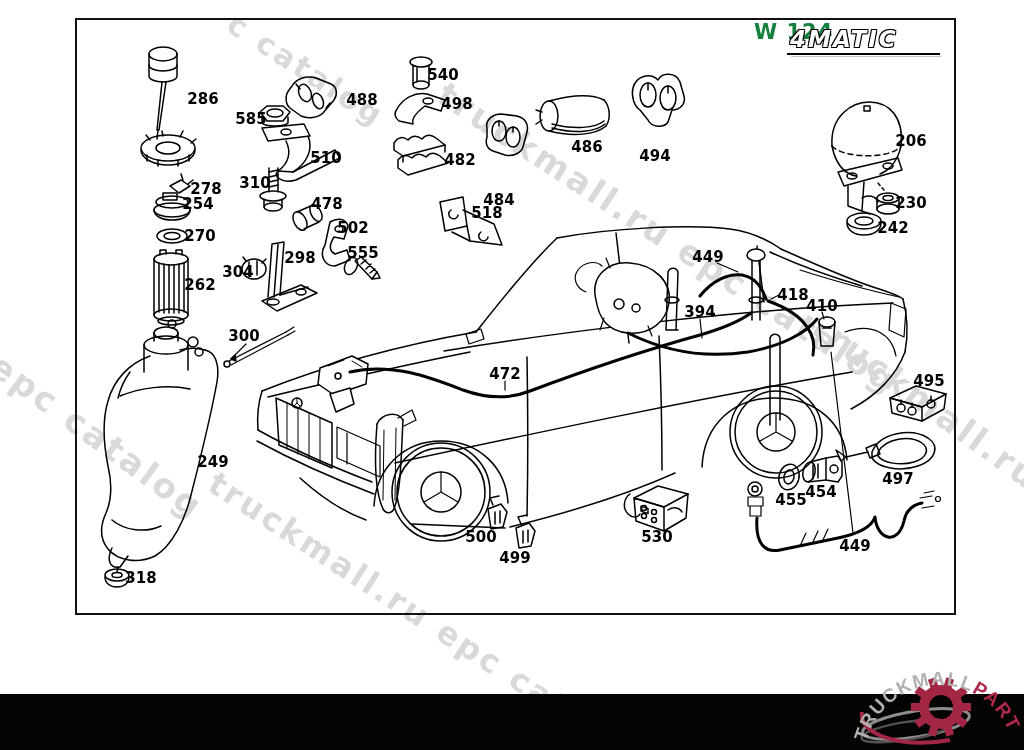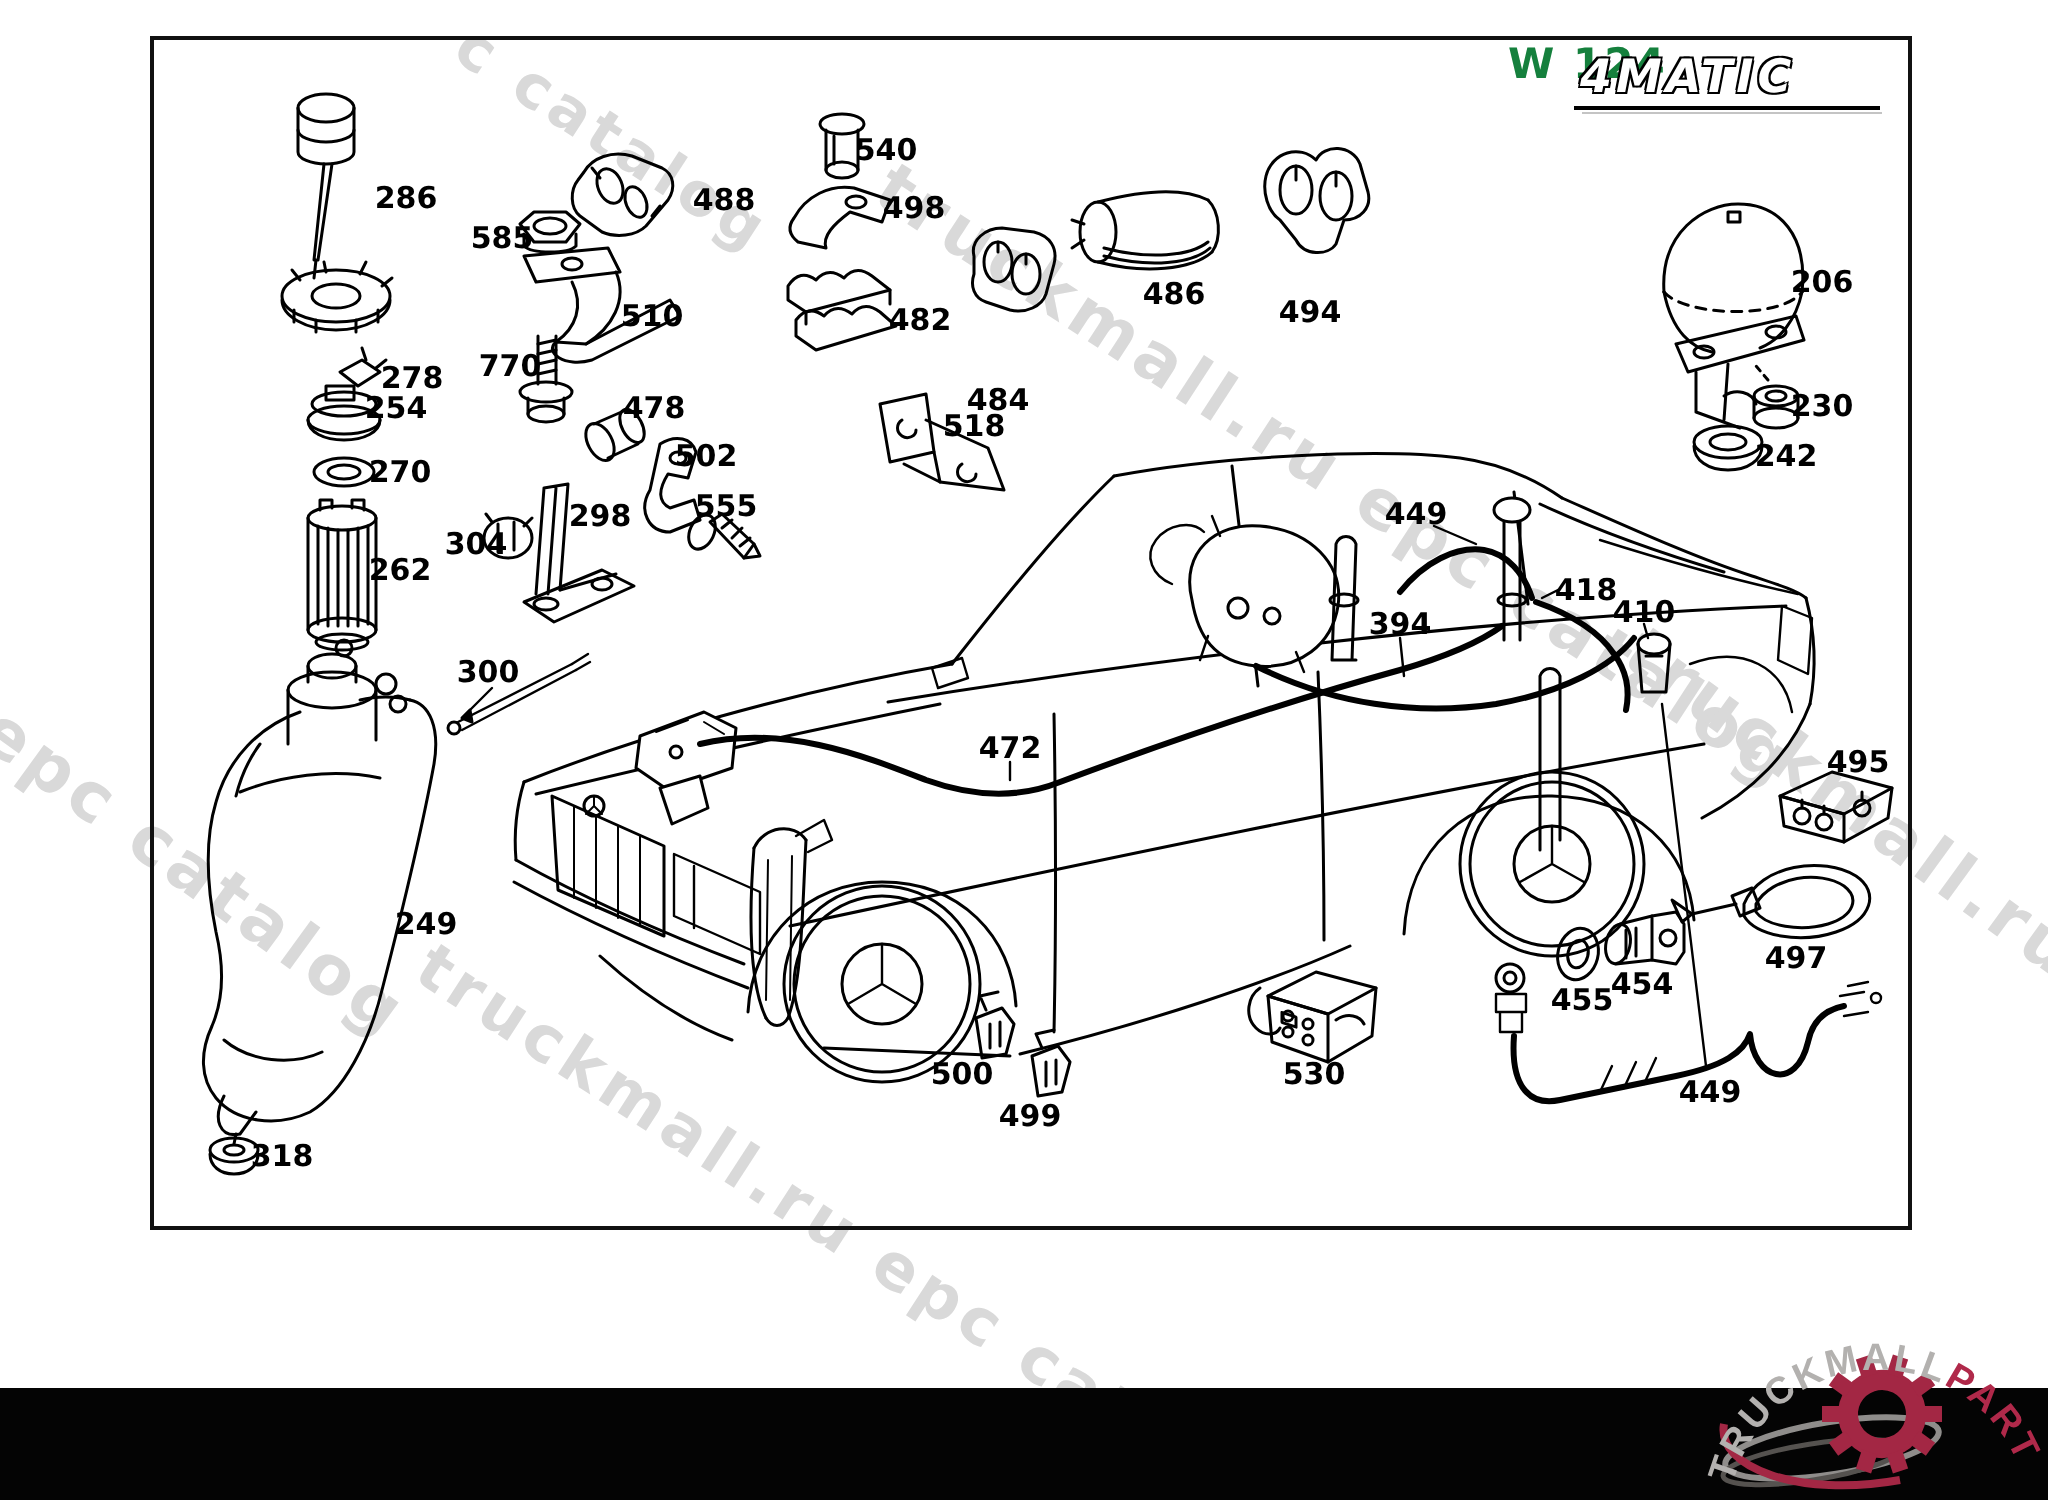--- a/index.html
+++ b/index.html
@@ -370,21 +370,21 @@
     <div class="plabel" style="left: 655px; top: 128px; margin-top: 28px;">494</div>
     <div class="plabel" style="left: 911px; top: 141px;">206</div>
     <div class="plabel" style="left: 251px; top: 119px;">585</div>
     <div class="plabel" style="left: 206px; top: 150px; margin-top: 39px;">278</div>
     <div class="plabel" style="left: 326px; top: 158px;">510</div>
     <div class="plabel" style="left: 460px; top: 160px;">482</div>
     <div class="plabel" style="left: 499px; top: 164px; margin-top: 36px;">484</div>
     <div class="plabel" style="left: 587px; top: 147px;">486</div>
     <div class="plabel" style="left: 911px; top: 203px;">230</div>
     <div class="plabel" style="left: 893px; top: 228px;">242</div>
-    <div class="plabel" style="left: 255px; top: 183px;">770</div>
+    <div class="plabel" style="left: 255px; top: 183px;">310</div>
     <div class="plabel" style="left: 198px; top: 204px;">254</div>
     <div class="plabel" style="left: 200px; top: 236px;">270</div>
     <div class="plabel" style="left: 327px; top: 204px;">478</div>
     <div class="plabel" style="left: 353px; top: 228px;">502</div>
     <div class="plabel" style="left: 487px; top: 213px;">518</div>
     <div class="plabel" style="left: 238px; top: 272px;">304</div>
     <div class="plabel" style="left: 300px; top: 258px;">298</div>
     <div class="plabel" style="left: 363px; top: 253px;">555</div>
     <div class="plabel" style="left: 708px; top: 257px;">449</div>
     <div class="plabel" style="left: 793px; top: 295px;">418</div>

